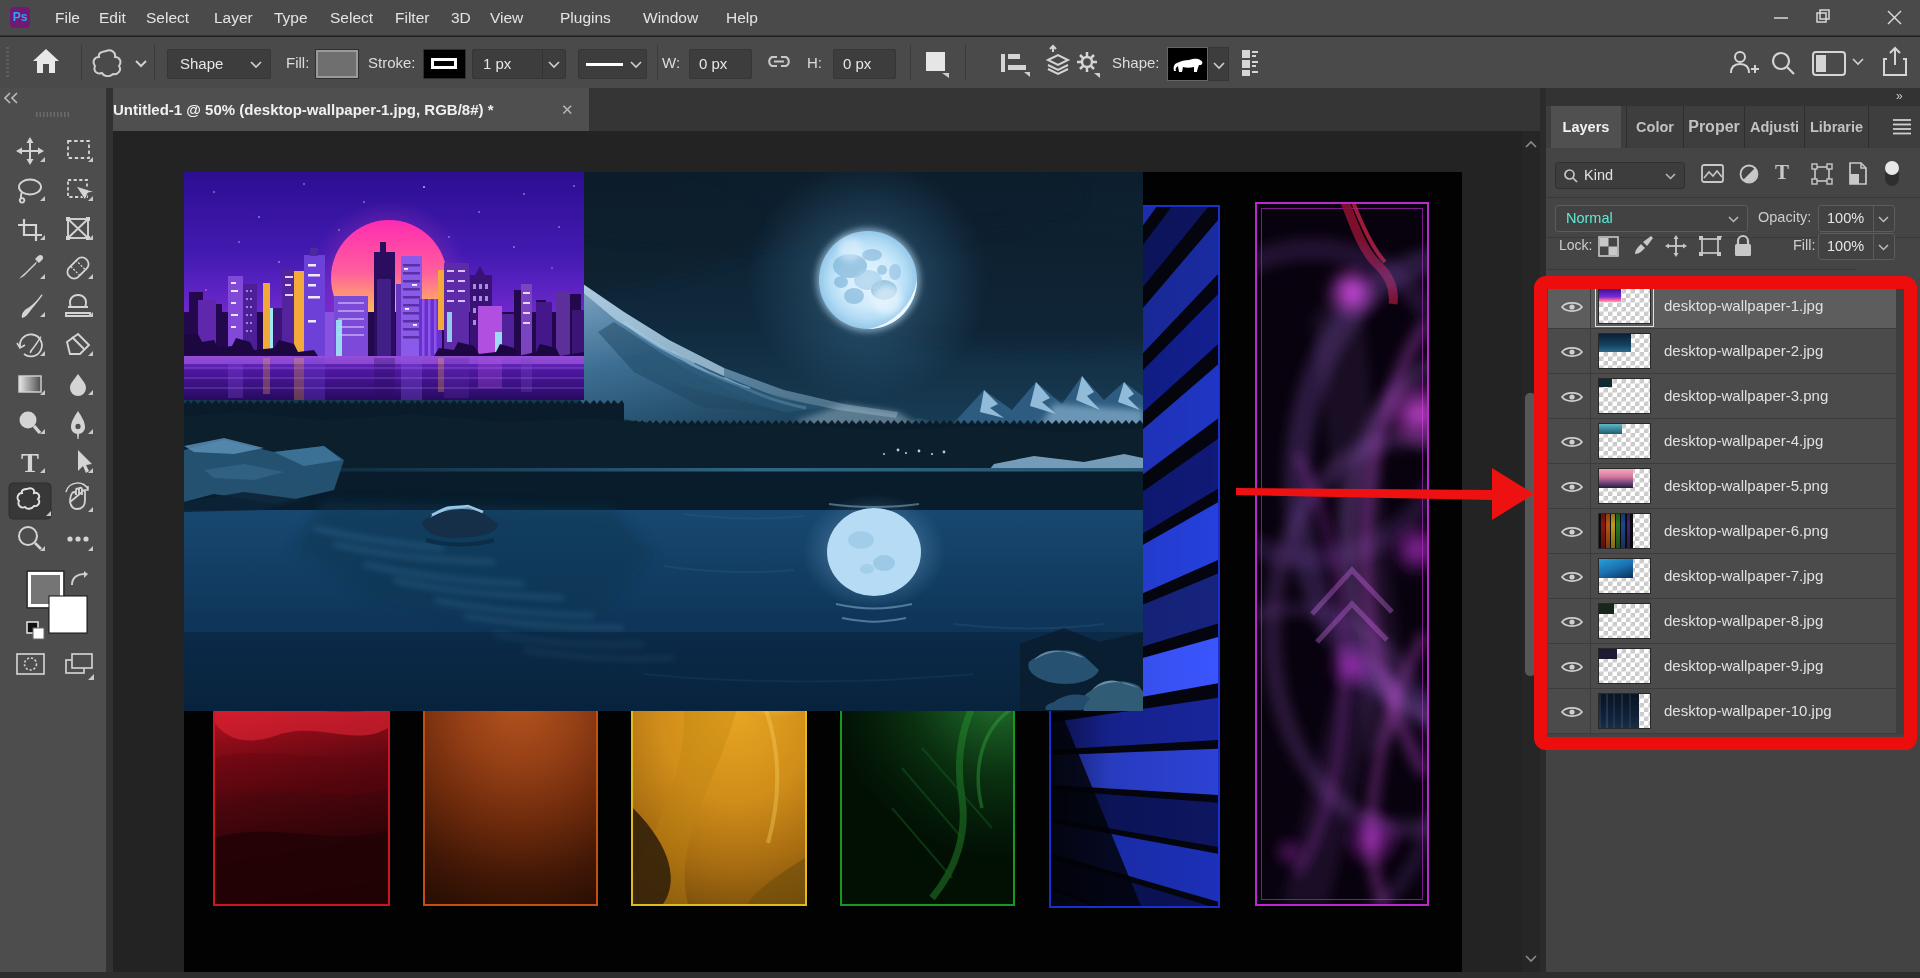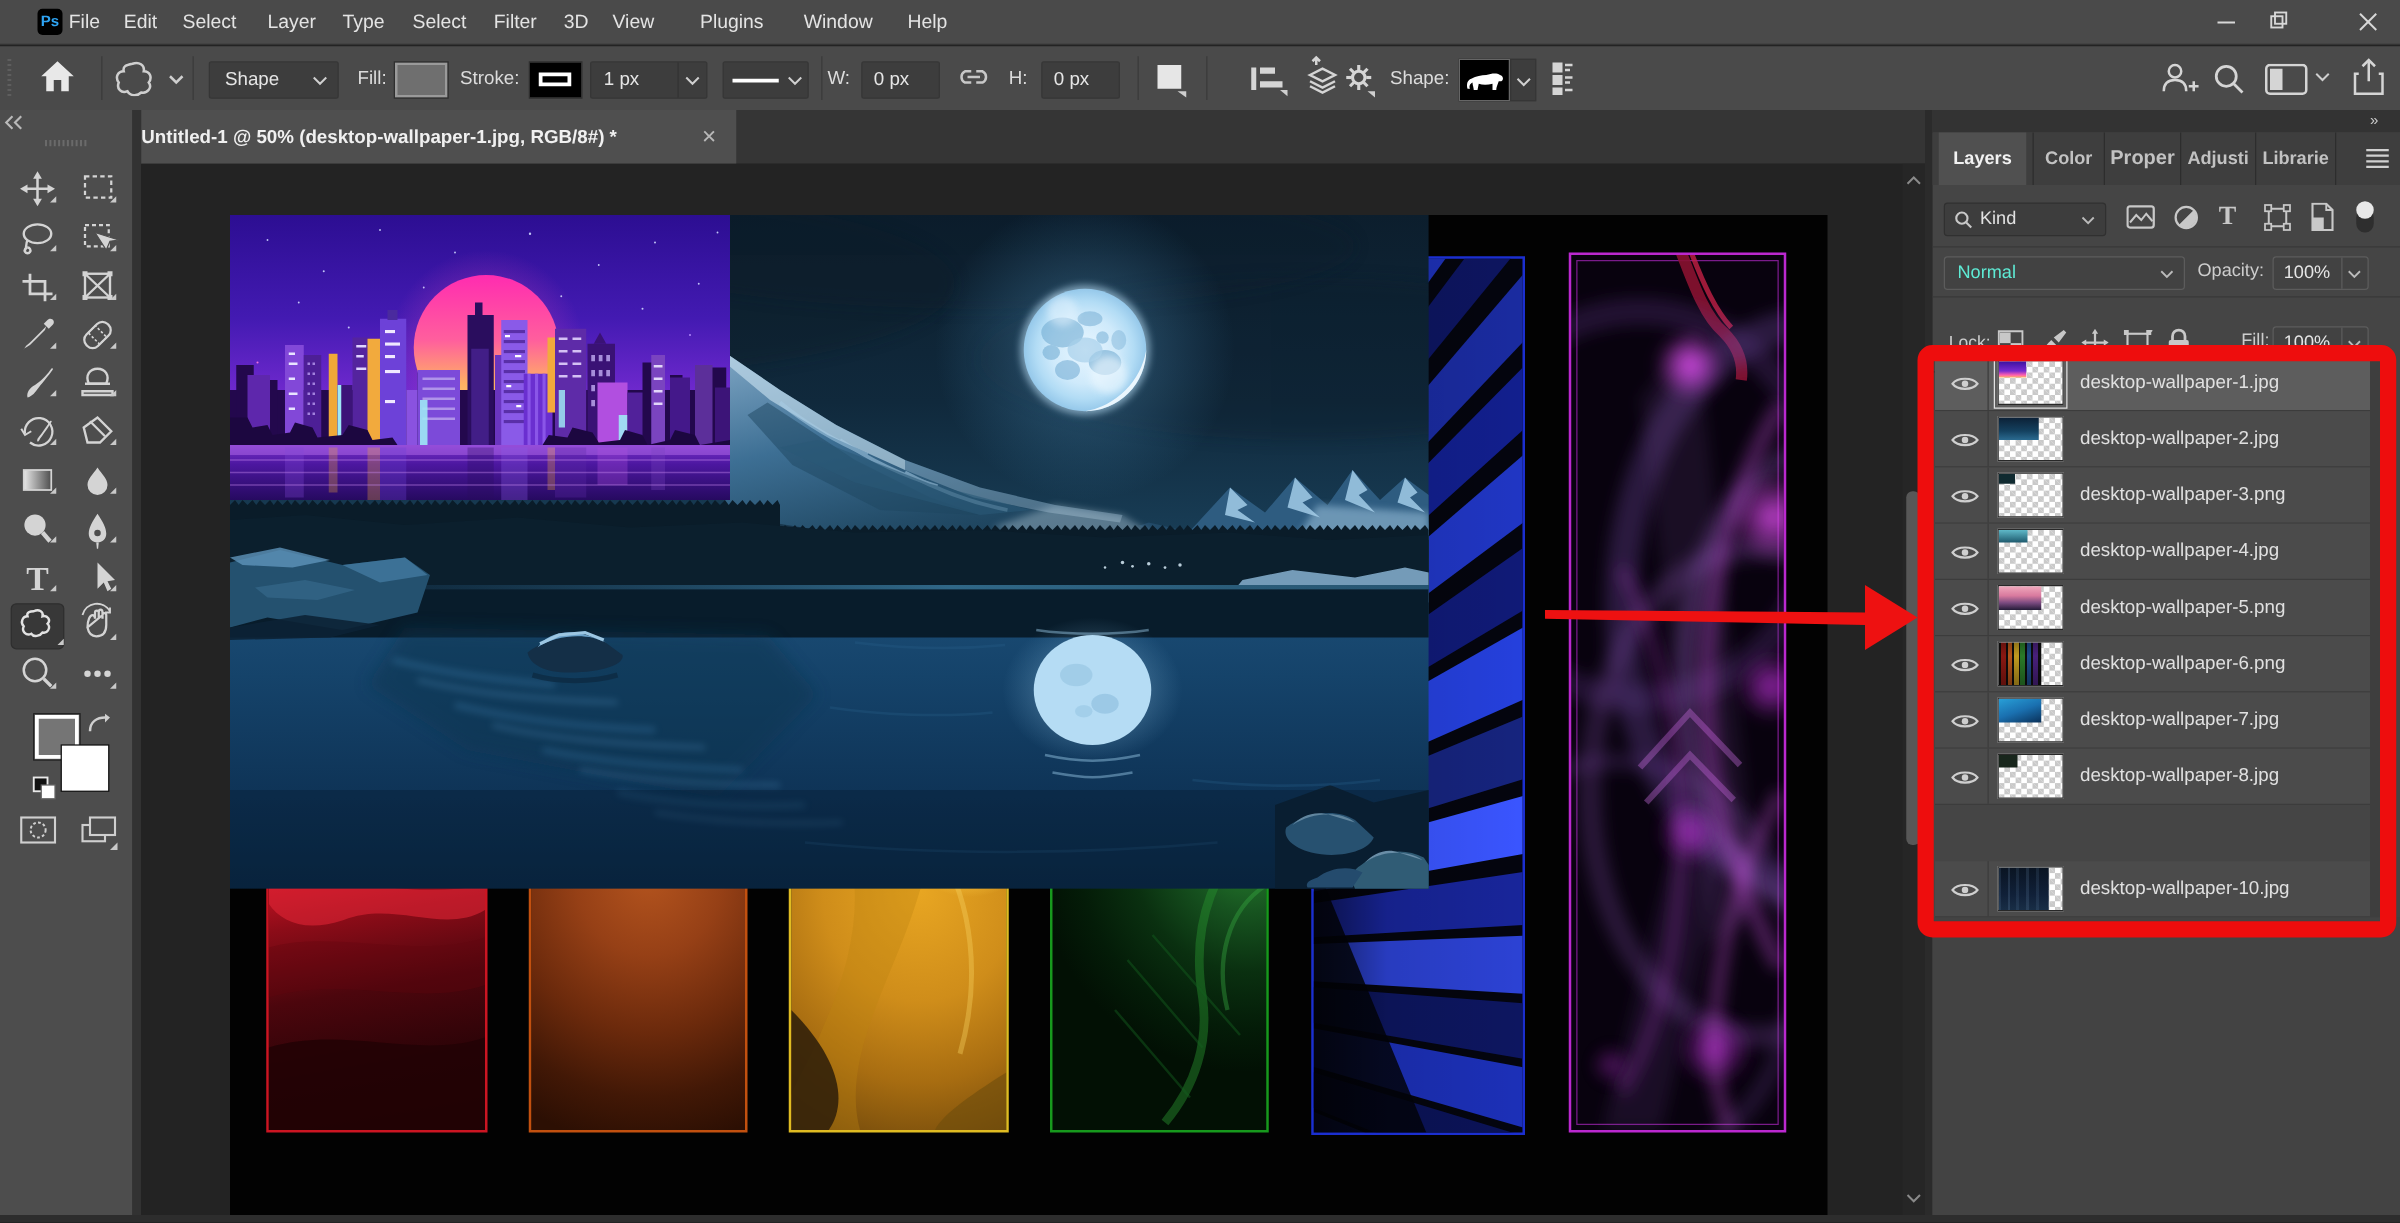--- a/index.html
+++ b/index.html
@@ -1,22 +1,22 @@
 <!DOCTYPE html>
 <html><head>
 <meta charset="utf-8">
 <style>
   * { margin:0; padding:0; box-sizing:border-box; }
   html,body { width:1920px; height:978px; overflow:hidden; background:#232323;
     font-family:"Liberation Sans", sans-serif; }
   .abs { position:absolute; }
   #menubar { position:absolute; left:0; top:0; width:1920px; height:36px; background:#4a4a4a; border-bottom:1px solid #333; }
   .mi { position:absolute; top:0; height:36px; line-height:36px; color:#e4e4e4; font-size:15.5px; }
-  #pslogo { position:absolute; left:10px; top:7px; width:20px; height:21px; background:#000000; border-radius:4px;
-    color:#2ea3f2; font-size:12px; font-weight:bold; text-align:center; line-height:21px;margin-left:20px; }
+  #pslogo { position:absolute; left:10px; top:7px; width:20px; height:21px; background:#701a75; border-radius:4px;
+    color:#2ea3f2; font-size:12px; font-weight:bold; text-align:center; line-height:21px; }
   #optionsbar { position:absolute; left:0; top:37px; width:1920px; height:51px; background:#4a4a4a; }
   .osep { position:absolute; top:8px; height:35px; width:1px; background:#3a3a3a; }
   .olabel { position:absolute; color:#dcdcdc; font-size:15px; height:51px; line-height:51px; top:0; }
   .obox { position:absolute; top:12px; height:30px; background:#3d3d3d; border:1px solid #363636; border-radius:2px;
     color:#e6e6e6; font-size:15px; line-height:28px; }
   #toolcol { position:absolute; left:0; top:88px; width:106px; height:884px; background:#4d4d4d; }
   #tooldiv { position:absolute; left:106px; top:88px; width:7px; height:884px; background:#323232; }
   #tabbar { position:absolute; left:113px; top:88px; width:1427px; height:43px; background:#353535; }
   #doctab { position:absolute; left:0px; top:0px; width:476px; height:43px; background:#4f4f4f;
     color:#f0f0f0; font-size:15px; font-weight:bold; line-height:43px; }
@@ -963,21 +963,21 @@
     <span style="position:absolute; left:212px; top:11px; color:#cdcdcd; font-size:14.5px;">Opacity:</span>
     <div class="abs" style="left:272px; top:7px; width:77px; height:27px; background:#424242; border:1px solid #5c5c5c; border-radius:3px;">
       <span style="position:absolute; left:8px; top:4px; color:#e6e6e6; font-size:14.5px;">100%</span>
       <div class="abs" style="right:0; top:0; width:21px; height:25px; border-left:1px solid #5c5c5c;"></div>
       <svg class="abs" style="right:5px; top:10px" width="11" height="7" viewBox="0 0 11 7">
           <path d="M1 1 L5.5 5.5 L10 1" fill="none" stroke="#bbb" stroke-width="1.5"></path>
         </svg>
     </div>
   </div>
 
-  <div class="abs" style="left:0; top:164px; width:310px; height:46px; border-bottom:1px solid #393939;">
+  <div class="abs" style="left:0; top:136px; width:310px; height:46px; border-bottom:1px solid #393939;">
     <span style="position:absolute; left:13px; top:13px; color:#cdcdcd; font-size:14px;">Lock:</span>
     <svg class="abs" style="left:52px; top:12px" width="21" height="21" viewBox="0 0 21 21">
       <rect x="1" y="1" width="19" height="19" fill="none" stroke="#c8c8c8" stroke-width="1.6"></rect>
       <g fill="#c8c8c8">
           <rect x="2" y="2" width="8.5" height="8.5"></rect>
           <rect x="10.5" y="10.5" width="8.5" height="8.5"></rect>
         </g>
     </svg>
     <svg class="abs" style="left:86px; top:11px" width="22" height="22" viewBox="0 0 22 22">
       <path d="M3 19 C3 15 6 12 9 9 L13 13 C10 16 7 19 3 19 Z" fill="#c8c8c8"></path>
@@ -1100,20 +1100,31 @@
       <svg class="eye" width="24" height="14" viewBox="0 0 24 14">
       <path d="M2 7 C6 1.6 18 1.6 22 7 C18 12.4 6 12.4 2 7 Z" fill="none" stroke="#cfcfcf" stroke-width="1.7"></path>
       <circle cx="12" cy="7" r="2.6" fill="#cfcfcf"></circle>
         </svg>
       <div class="abs" style="left:42px; top:0; width:1px; height:44px; background:#3c3c3c;"></div>
       <div class="thumb" style="">
           <div class="mini" style="width:15px;height:10px;background:#18261c"></div>
         </div>
       <div class="layer-name">desktop-wallpaper-8.jpg</div>
     </div>
+    <div class="layer-row" style="top:360px; background:#4b4b4b;">
+      <svg class="eye" width="24" height="14" viewBox="0 0 24 14">
+      <path d="M2 7 C6 1.6 18 1.6 22 7 C18 12.4 6 12.4 2 7 Z" fill="none" stroke="#cfcfcf" stroke-width="1.7"></path>
+      <circle cx="12" cy="7" r="2.6" fill="#cfcfcf"></circle>
+        </svg>
+      <div class="abs" style="left:42px; top:0; width:1px; height:44px; background:#3c3c3c;"></div>
+      <div class="thumb" style="">
+          <div class="mini" style="width:18px;height:10px;background:#201a34"></div>
+        </div>
+      <div class="layer-name">desktop-wallpaper-9.jpg</div>
+    </div>
     <div class="layer-row" style="top:405px; background:#4b4b4b;">
       <svg class="eye" width="24" height="14" viewBox="0 0 24 14">
       <path d="M2 7 C6 1.6 18 1.6 22 7 C18 12.4 6 12.4 2 7 Z" fill="none" stroke="#cfcfcf" stroke-width="1.7"></path>
       <circle cx="12" cy="7" r="2.6" fill="#cfcfcf"></circle>
         </svg>
       <div class="abs" style="left:42px; top:0; width:1px; height:44px; background:#3c3c3c;"></div>
       <div class="thumb" style="">
           <div class="mini" style="width:40px;height:36px;background:linear-gradient(90deg,rgba(120,160,200,0.14) 0 2px,transparent 2px 7px,rgba(140,180,220,0.16) 7px 9px,transparent 9px 14px,rgba(120,160,200,0.12) 14px 16px,transparent 16px 22px,rgba(140,180,220,0.14) 22px 24px,transparent 24px 30px,rgba(120,160,200,0.13) 30px 32px,transparent 32px 40px),linear-gradient(180deg,#0a1422,#102038 60%,#1a3048)"></div>
         </div>
       <div class="layer-name">desktop-wallpaper-10.jpg</div>

